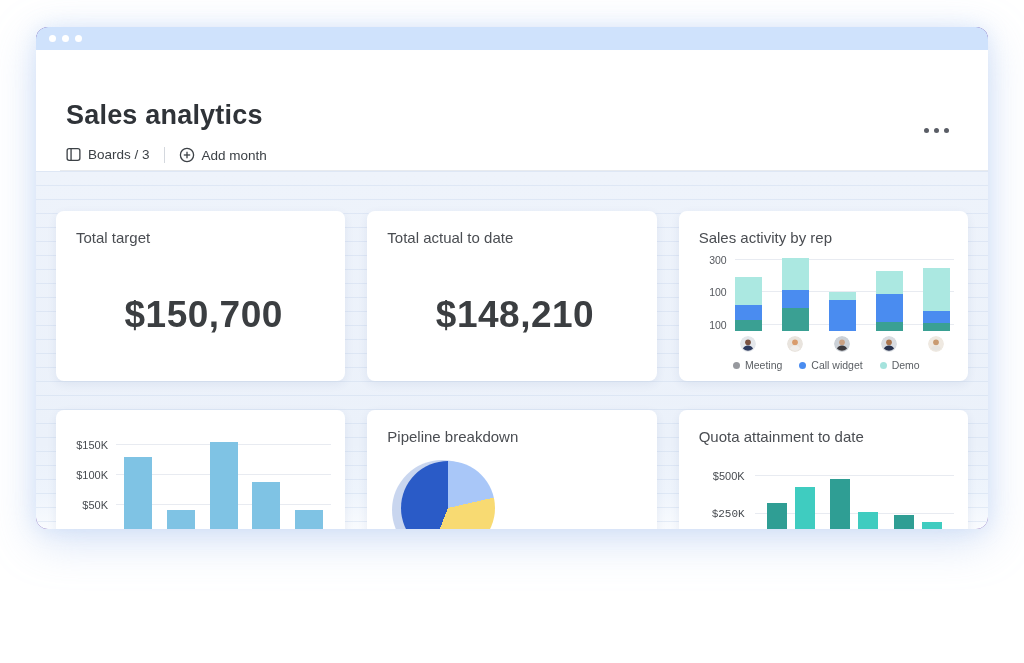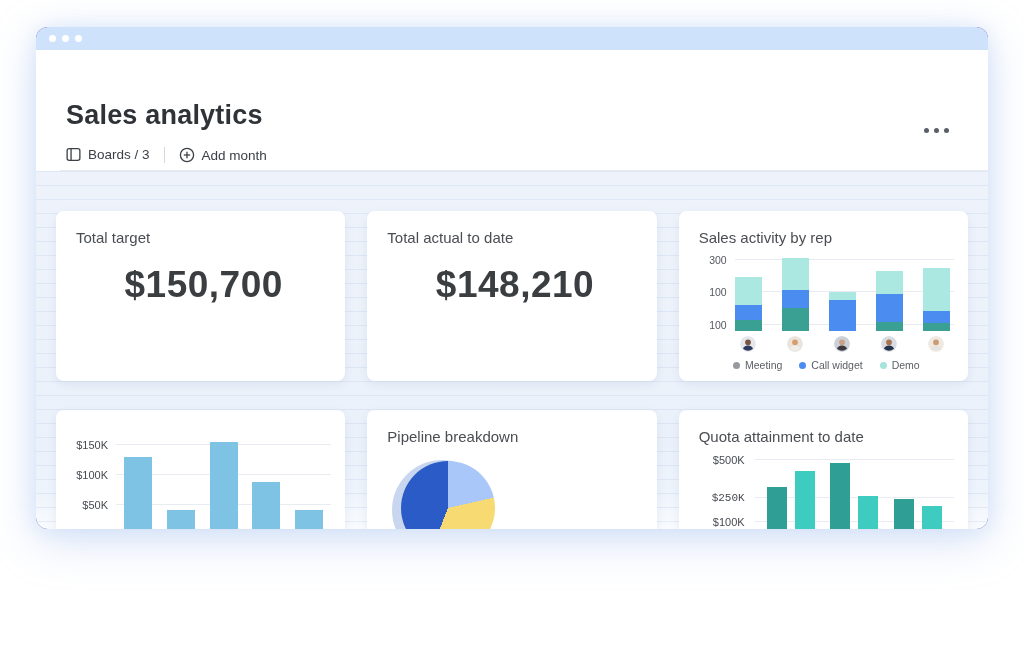--- a/index.html
+++ b/index.html
@@ -38,21 +38,21 @@
              background:repeating-linear-gradient(180deg, rgba(193,209,233,.35) 0 1px, transparent 1px 14px);
              pointer-events:none; }
   .grid { position:absolute; left:20px; top:40px; width:912px;
           display:grid; grid-template-columns:repeat(3,1fr); gap:29px 22px; }
   .card { position:relative; background:#fff; border-radius:8px; height:170px;
           box-shadow:0 3px 10px rgba(40,70,130,.08); padding:18px 14px 10px 20px; }
   .row2 .card, .card.r2 { height:172px; }
   .card-title { font-size:15px; color:#4a4d52; }
 
   
-  .kpi-value { margin-top:18px; text-align:center; font-size:37px; font-weight:700;
+  .kpi-value { margin-top:48px; text-align:center; font-size:37px; font-weight:700;
                color:#3b3e41; letter-spacing:.5px; }
 
   
   .axis-label { position:absolute; right:0; transform:translateY(50%); font-size:10.5px; color:#55585e; white-space:nowrap; }
   .gridline { position:absolute; left:0; right:0; height:1px; background:rgba(150,165,190,.22); }
 
   
   .act-chart { display:flex; margin-top:9px; }
   .act-yaxis { position:relative; width:28px; height:76px; }
   .act-plot  { position:relative; flex:1; height:76px; margin-left:8px; overflow:hidden; }
@@ -80,21 +80,21 @@
   .pie-row { display:flex; align-items:center; margin-top:16px; }
   .pie-wrap { position:relative; width:94px; height:94px; margin-left:14px; }
   .pie-halo { position:absolute; left:-9px; top:-1px; width:100px; height:100px;
               border-radius:50%; }
   .pie { position:absolute; inset:0; border-radius:50%; }
   .pie-legend { margin-left:38px; display:flex; flex-direction:column; gap:10px; }
   .pie-leg-item { display:flex; align-items:center; gap:9px; font-size:13px; color:#3f434a; }
   .pie-leg-dot { width:13px; height:13px; border-radius:50%; }
 
   
-  .q-chart { display:flex; margin-top:12px; }
+  .q-chart { display:flex; margin-top:28px; }
   .q-yaxis { position:relative; width:46px; height:80px; }
   .q-yaxis .axis-label { font-size:11px; color:#474b50; }
   .q-plot  { position:relative; flex:1; height:80px; margin-left:10px; }
   .q-groups { position:absolute; left:12px; right:12px; bottom:0; display:flex;
               justify-content:space-between; align-items:flex-end; }
   .q-group { display:flex; gap:8px; align-items:flex-end; }
   .q-bar { width:20px; }
   .q-avatars { margin:7px 18px 0 66px; }
 
   .avatar { border-radius:50%; overflow:hidden; display:block; }

